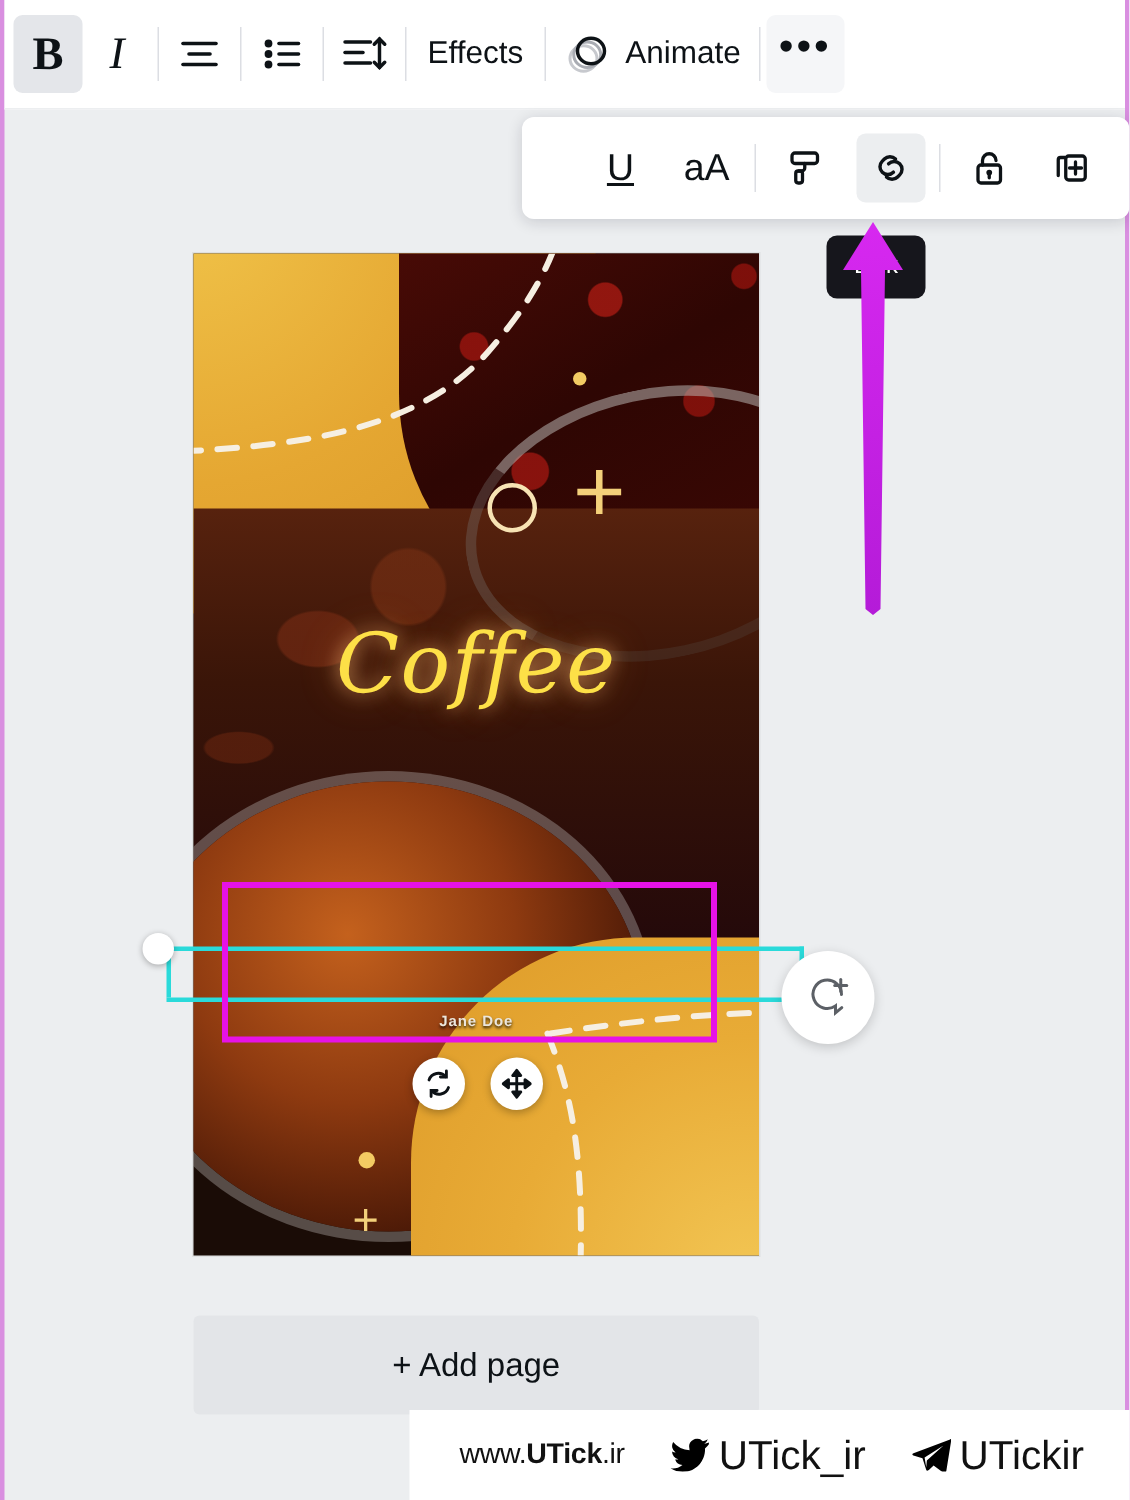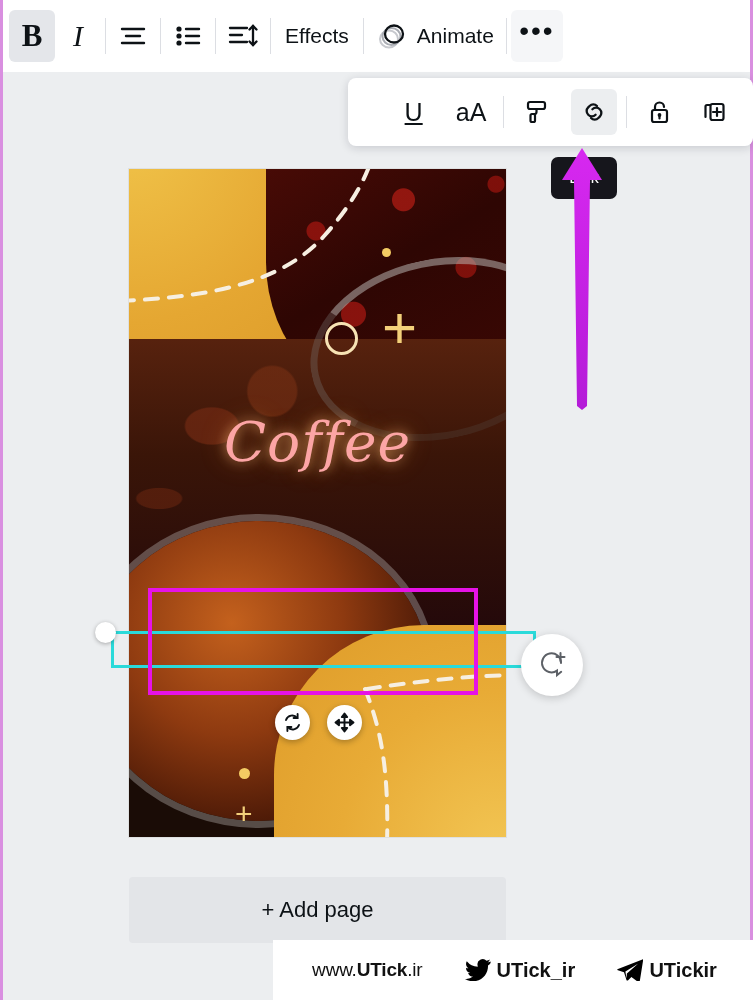--- a/index.html
+++ b/index.html
@@ -160,21 +160,21 @@
     position: absolute; border-radius: 50%; border: 3px solid #f7e3b4;
   }
   
   .script-title {
     position: absolute; left: 0; right: 0; top: 248px;
     text-align: center;
     font-family: "DejaVu Serif", serif;
     font-style: italic;
     font-size: 55px;
     line-height: 0.93;
-    color: #fca5a5;
+    color: #fde047;
     text-shadow: 0 0 12px rgba(255,190,120,0.7), 0 0 26px rgba(255,160,80,0.45);
     letter-spacing: 1px;
   }
   .script-title span { display: block; }
   .script-title .l2 { font-size: 52px; }
   
   .cta-text {
     position: absolute; left: 0; right: 0; top: 460px;
     text-align: center;
     font-family: "Liberation Serif", serif;
@@ -244,21 +244,21 @@
   .watermark {
     position: absolute; left: 270px; top: 940px;
     width: 483px; height: 60px;
     background: #ffffff;
     display: flex; align-items: center; justify-content: space-around;
     padding: 0 18px; z-index: 70;
   }
   .wm-item { display: flex; align-items: center; gap: 6px; font-size: 19px; color: #111; }
   .wm-site { letter-spacing: -0.2px; }
   .wm-site b { font-weight: bold; }
-  .wm-hand { font-weight: bold; font-size: 20px; text-align: right; }
+  .wm-hand { font-weight: normal; font-size: 27px; text-align: right; }
 </style>
 </head>
 <body>
 
 <div id="root">
 
   <div class="toolbar">
     <div style="width:6px"></div>
 
     <div class="tb-btn active tb-bold">
@@ -421,20 +421,21 @@
     <div class="dot-deco" style="left:253px;top:79px;width:9px;height:9px"></div>
     <div class="dot-deco" style="left:110px;top:599px;width:11px;height:11px"></div>
     <div class="plus-deco" style="left:253px;top:129px;font-size:60px">+</div>
     <div class="plus-deco" style="left:106px;top:630px;font-size:30px">+</div>
     <div class="circ-deco" style="left:196px;top:153px;width:33px;height:33px"></div>
 
     <div class="script-title">
       <span class="l1">Coffee</span>
     </div>
 
+    <div class="byline">Jane Doe</div>
   </div>
 
   <div class="sel-box"></div>
 
   <div class="sel-line" style="left:108px;top:631px;width:425px"></div>
   <div class="sel-line" style="left:108px;top:665px;width:425px"></div>
   <div class="sel-vline" style="left:108px;top:631px;height:34px"></div>
   <div class="sel-vline" style="left:530px;top:631px;height:34px"></div>
 
   <div class="sel-handle" style="left:92px;top:622px"></div>

